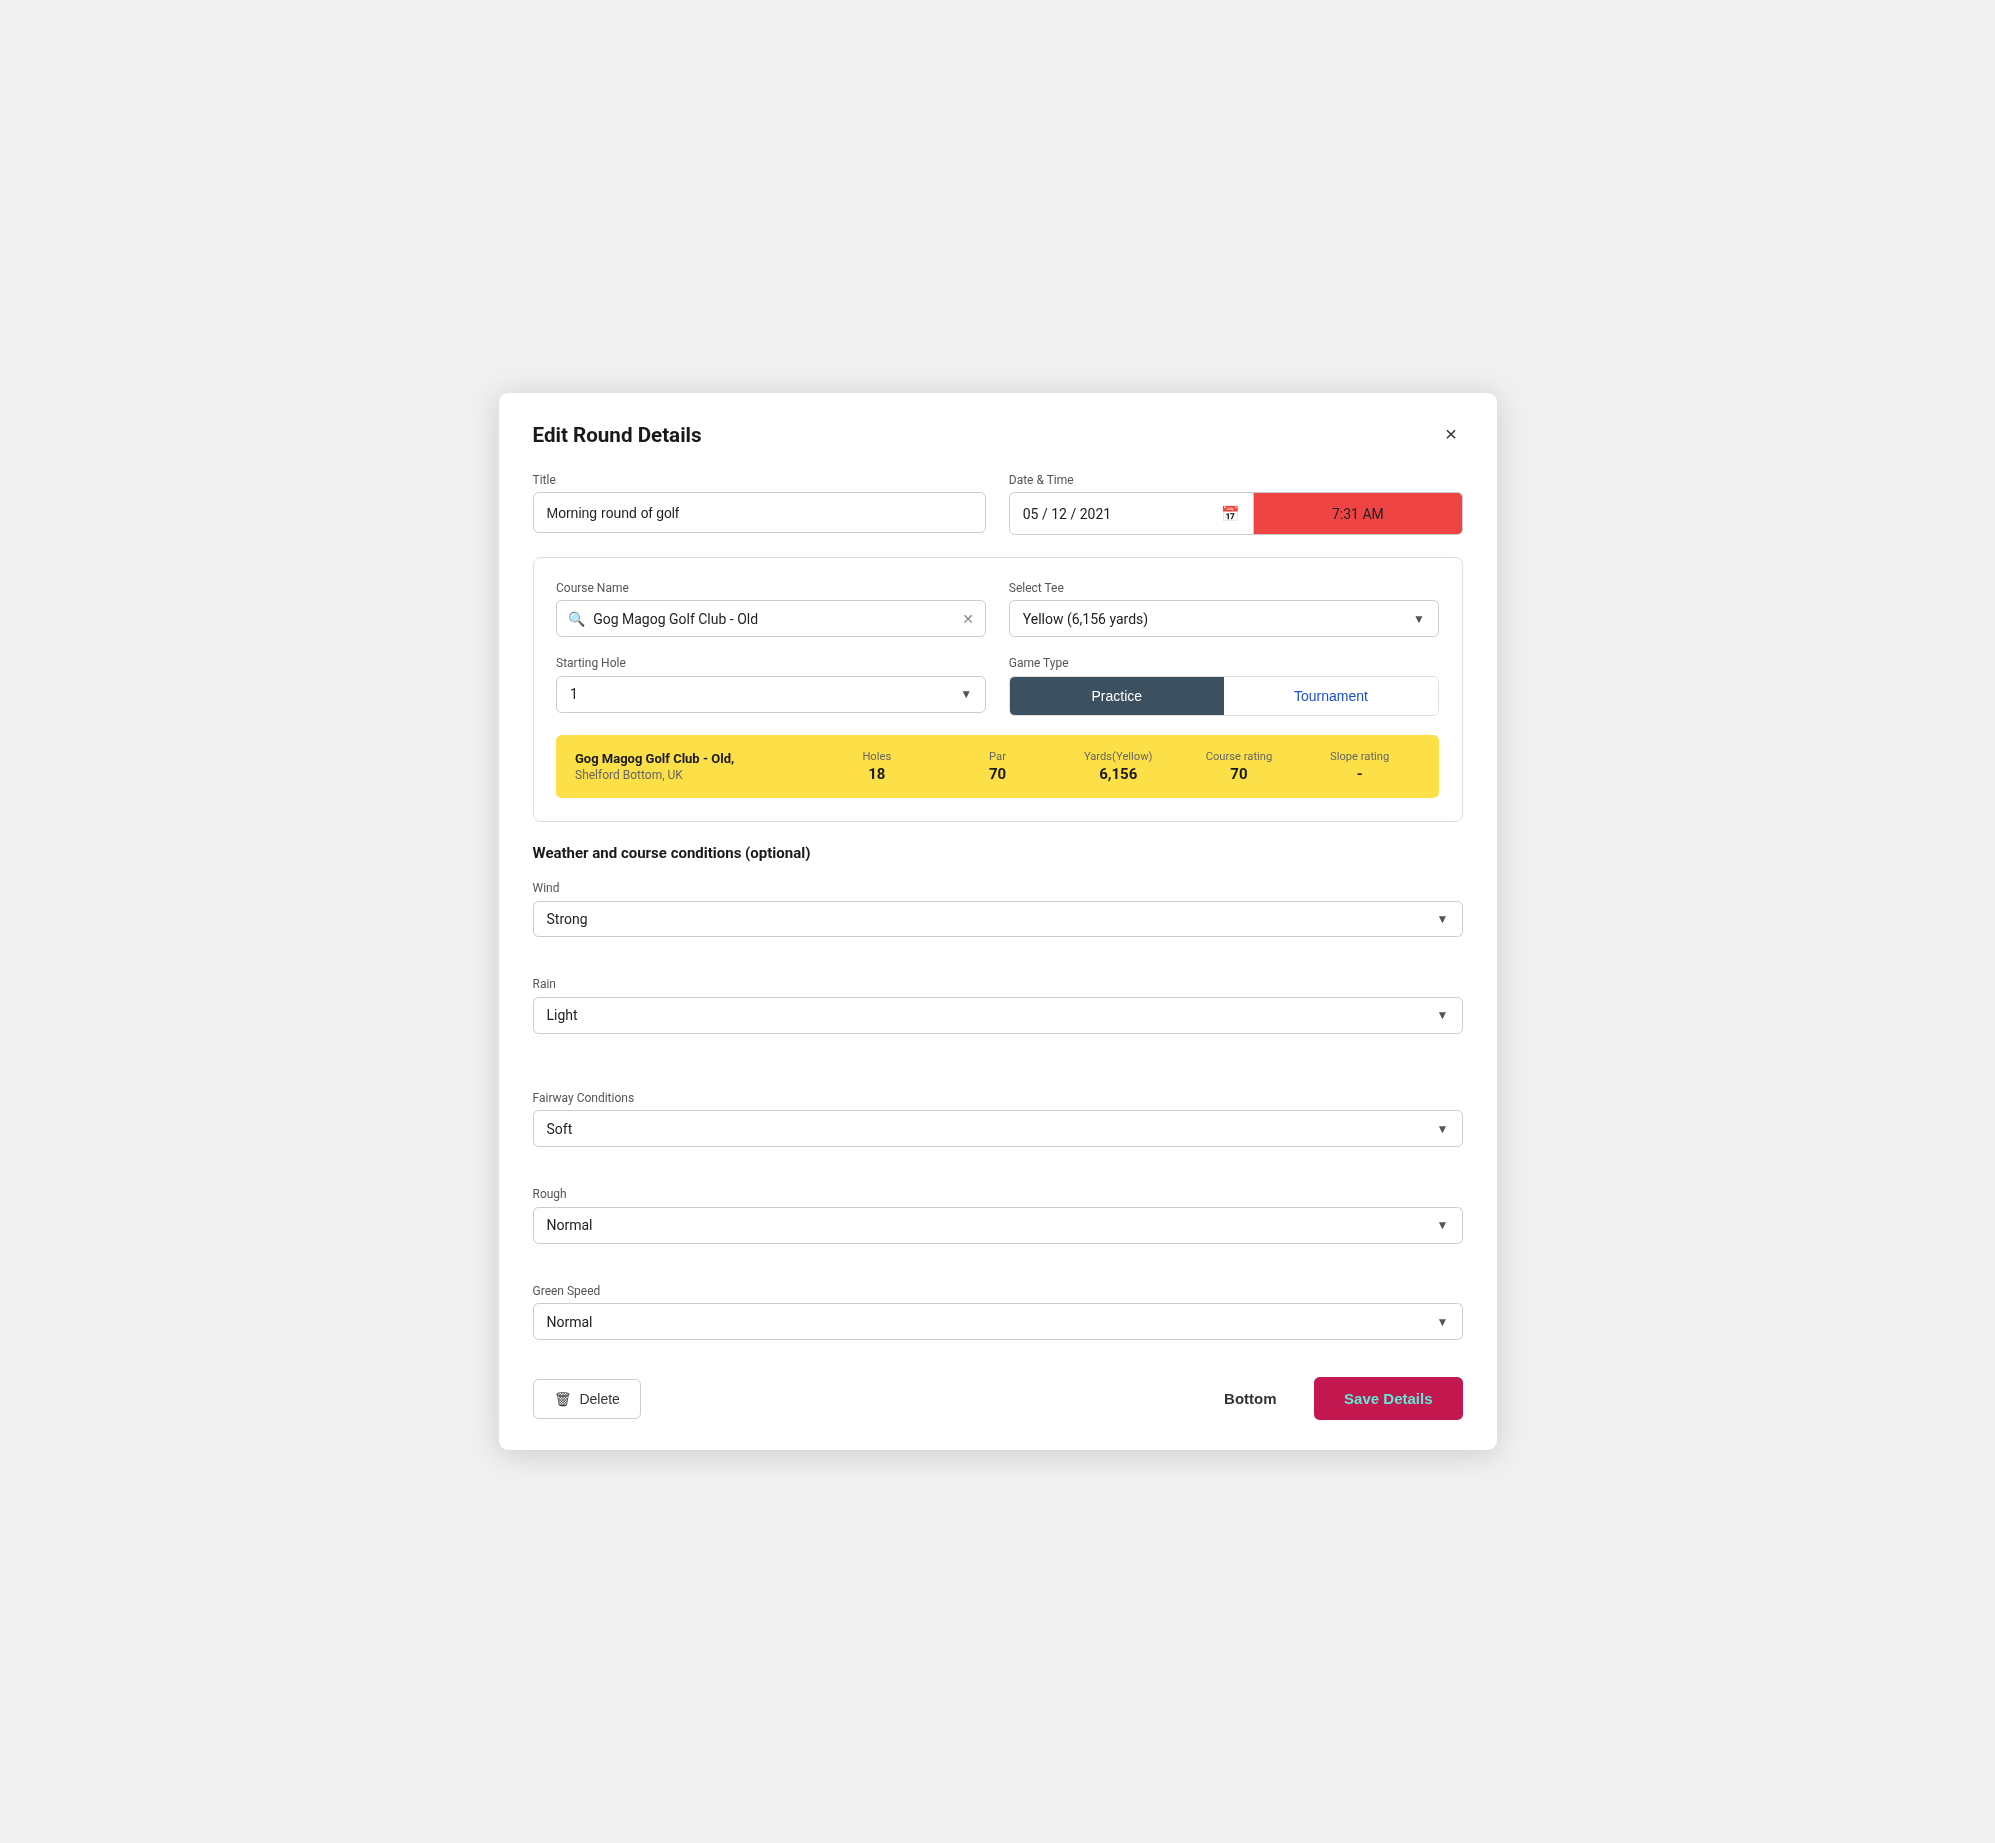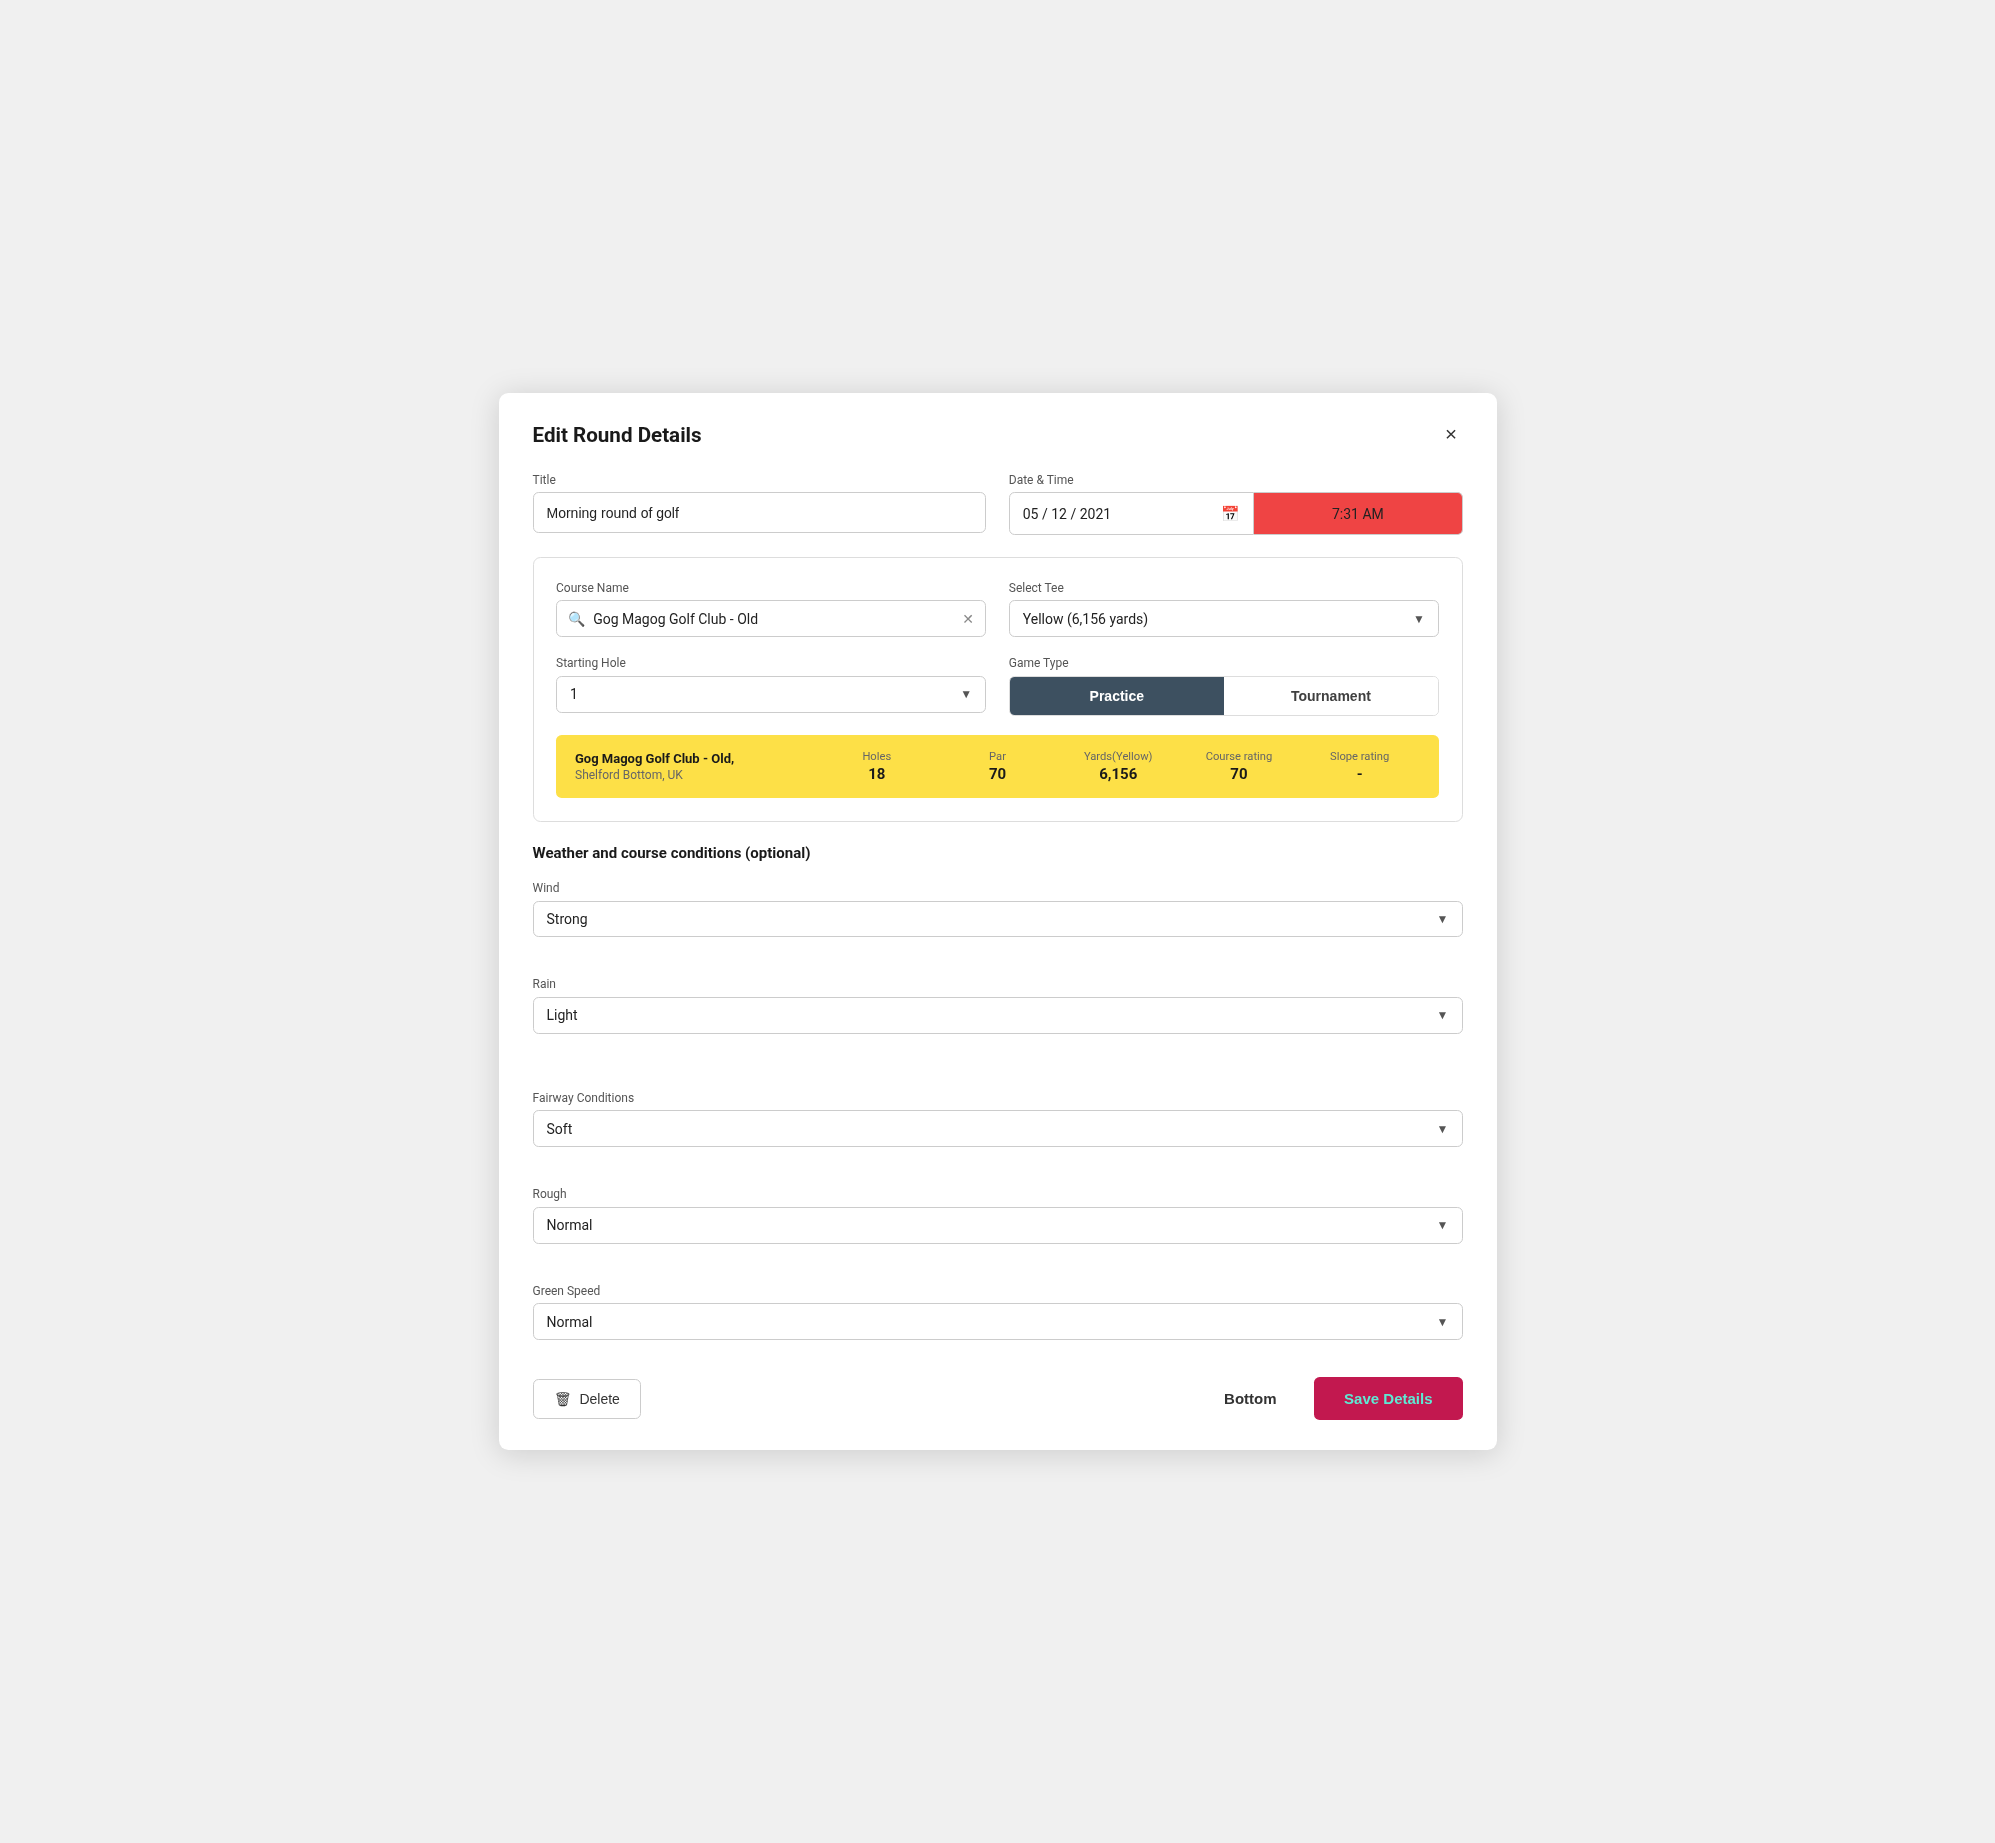--- a/index.html
+++ b/index.html
@@ -179,32 +179,32 @@
     .game-type-toggle {
       display: flex;
       border: 0.9px solid #ddd;
       border-radius: 5.6px;
       overflow: hidden;
     }
     .toggle-btn {
       flex: 1;
       padding: 11.2px 0;
       font-size: 14px;
-      font-weight: 700;
+      font-weight: 400;
       border: none;
       cursor: pointer;
       text-align: center;
     }
     .toggle-btn.active {
       background: #3d5060;
       color: #fff;
     }
     .toggle-btn.inactive {
       background: #fff;
-      color: #404040;
+      color: #1d4ed8;
     }
     .course-info-row {
       background: #fde047;
       border-radius: 5.6px;
       padding: 15px 19px;
       display: flex;
       align-items: center;
       gap: 0;
       margin-top: 7.5px;
     }

